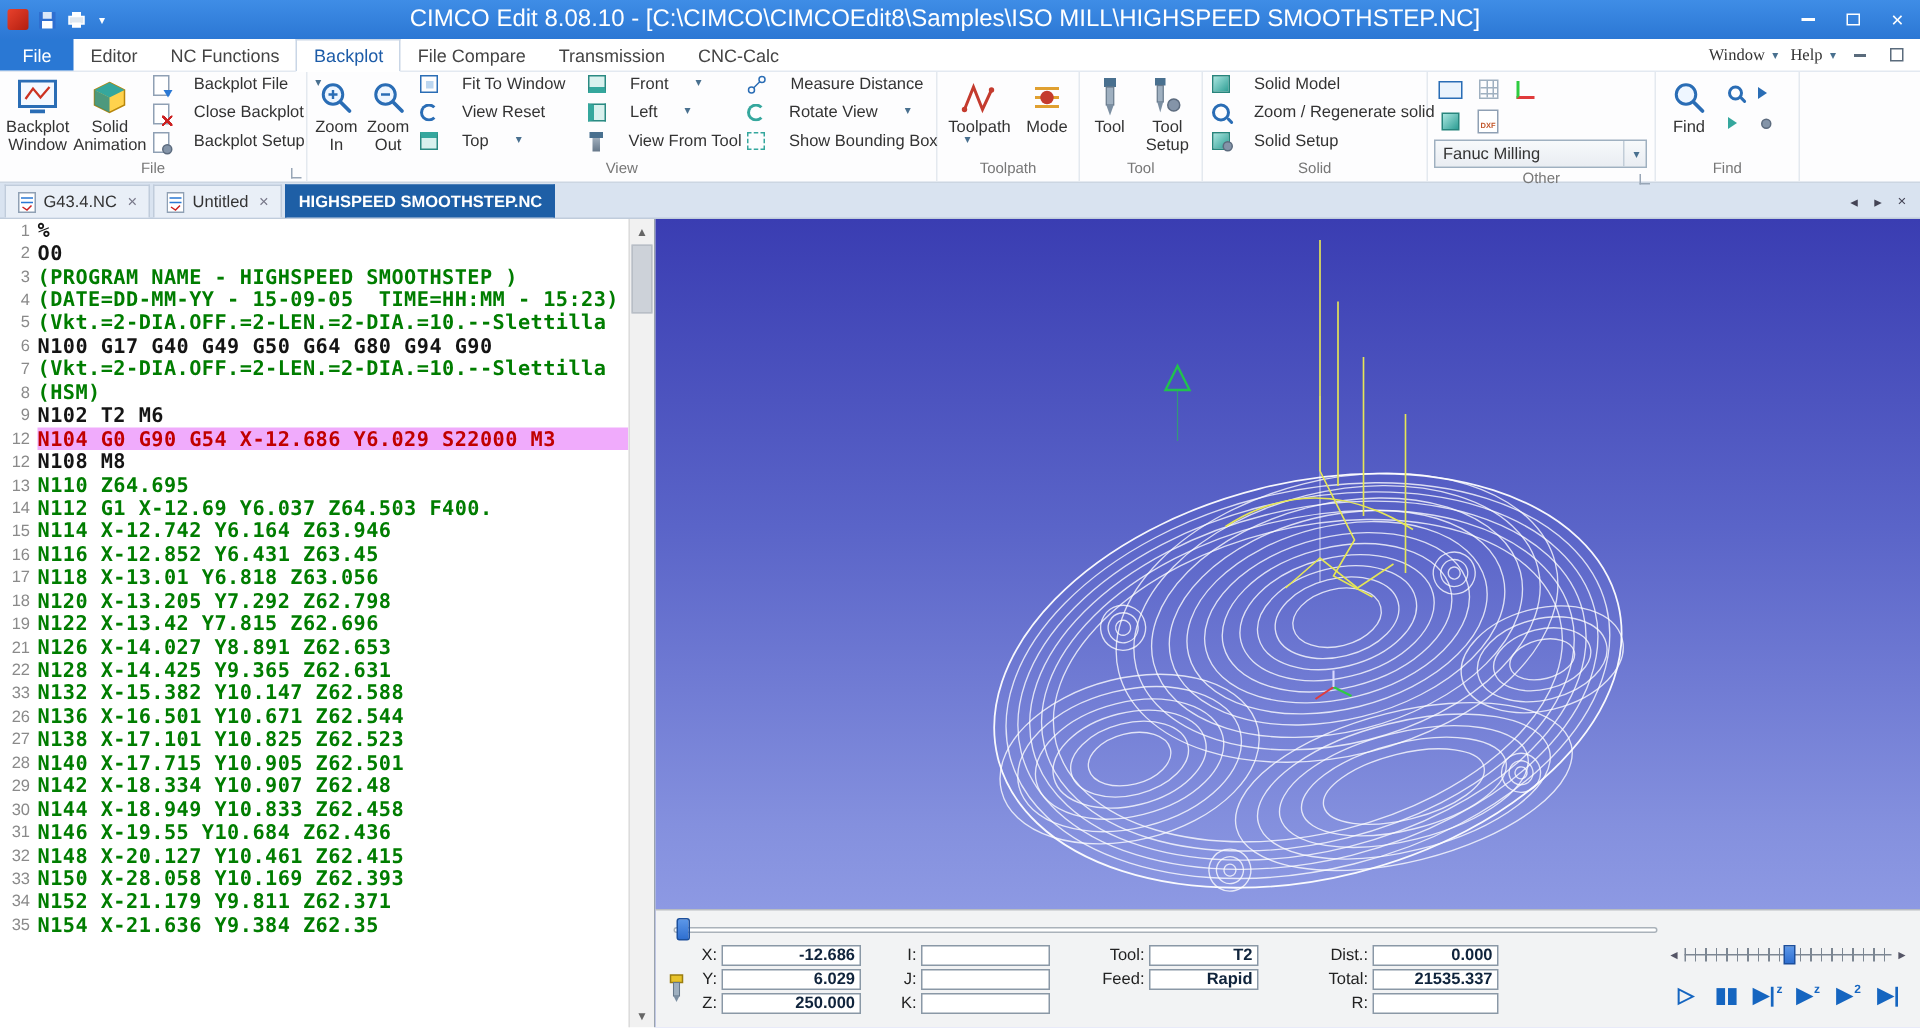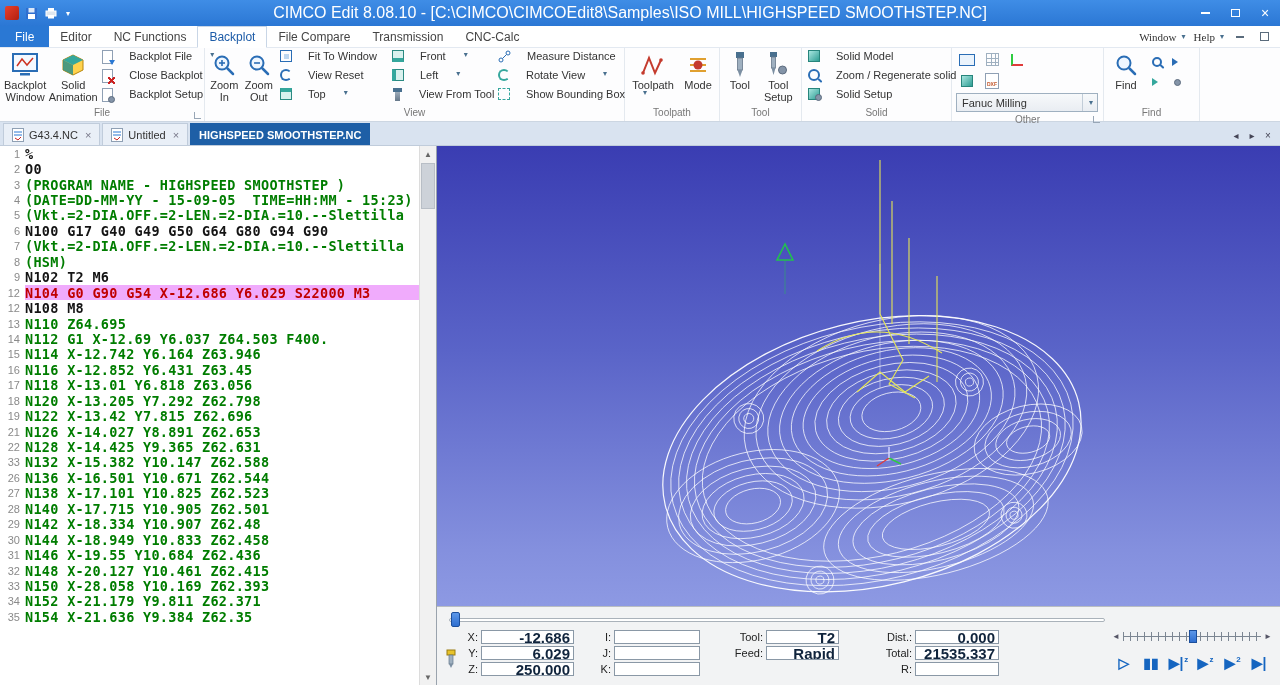--- a/index.html
+++ b/index.html
@@ -112,21 +112,21 @@
   .bpcanvas { position:absolute; top:0; left:0; width:843px; height:460px; }
 
   
   .bp-panel { position:absolute; left:0; right:0; bottom:0; height:79px; background:#f2f3f4; border-top:1px solid #b9bdc2; }
   .bpslider { position:absolute; left:12px; top:5px; width:656px; height:15px; }
   .bpslider .track { position:absolute; left:0; right:0; top:6px; height:4px; background:#fff; border:1px solid #aab2ba; border-radius:2px; }
   .bpslider .thumb { position:absolute; left:2px; top:0; width:9px; height:15px; background:linear-gradient(#5c97e8,#2f6fd0); border:1px solid #1c4f9c; border-radius:2px; }
   .fields { position:absolute; left:26px; top:22px; display:grid; font-size:11px; color:#222;
     grid-template-columns:18px 93px 26px 14px 86px 34px 32px 73px 40px 36px 84px; grid-auto-rows:16px; align-items:center; }
   .flab { text-align:right; padding-right:3px; white-space:nowrap; }
-  .fin { height:14px; border:1px solid #8a98a6; background:#fff; font-family:"Liberation Sans",sans-serif; font-weight:bold; font-size:15px; text-align:right; padding:0 3px; width:100%; color:#10243c; }
+  .fin { height:14px; border:1px solid #8a98a6; background:#fff; font-family:"Liberation Sans",sans-serif; font-weight:bold; font-size:11px; text-align:right; padding:0 3px; width:100%; color:#10243c; }
   .toolind { position:absolute; left:8px; top:42px; }
   .ruler { position:absolute; left:675px; top:22px; width:160px; height:14px; display:flex; align-items:center; color:#556; font-size:8px; }
   .rticks { flex:1; height:9px; margin:0 3px; position:relative;
     background:linear-gradient(#7c8692,#7c8692) 0 50%/100% 1px no-repeat,
                repeating-linear-gradient(90deg,#7c8692 0 1px,transparent 1px 7px); }
   .rthumb { position:absolute; left:48%; top:-2px; width:8px; height:13px; background:linear-gradient(#5c97e8,#2f6fd0); border:1px solid #1c4f9c; }
   .playbtns { position:absolute; left:676px; top:44px; display:flex; gap:4px; }
   .pb { width:23px; height:24px; display:flex; align-items:center; justify-content:center; color:#1565c0; font-weight:bold; font-size:14px; }
   .pb sup { font-size:8px; margin-left:1px; transform:translateY(-4px); }
 </style>

